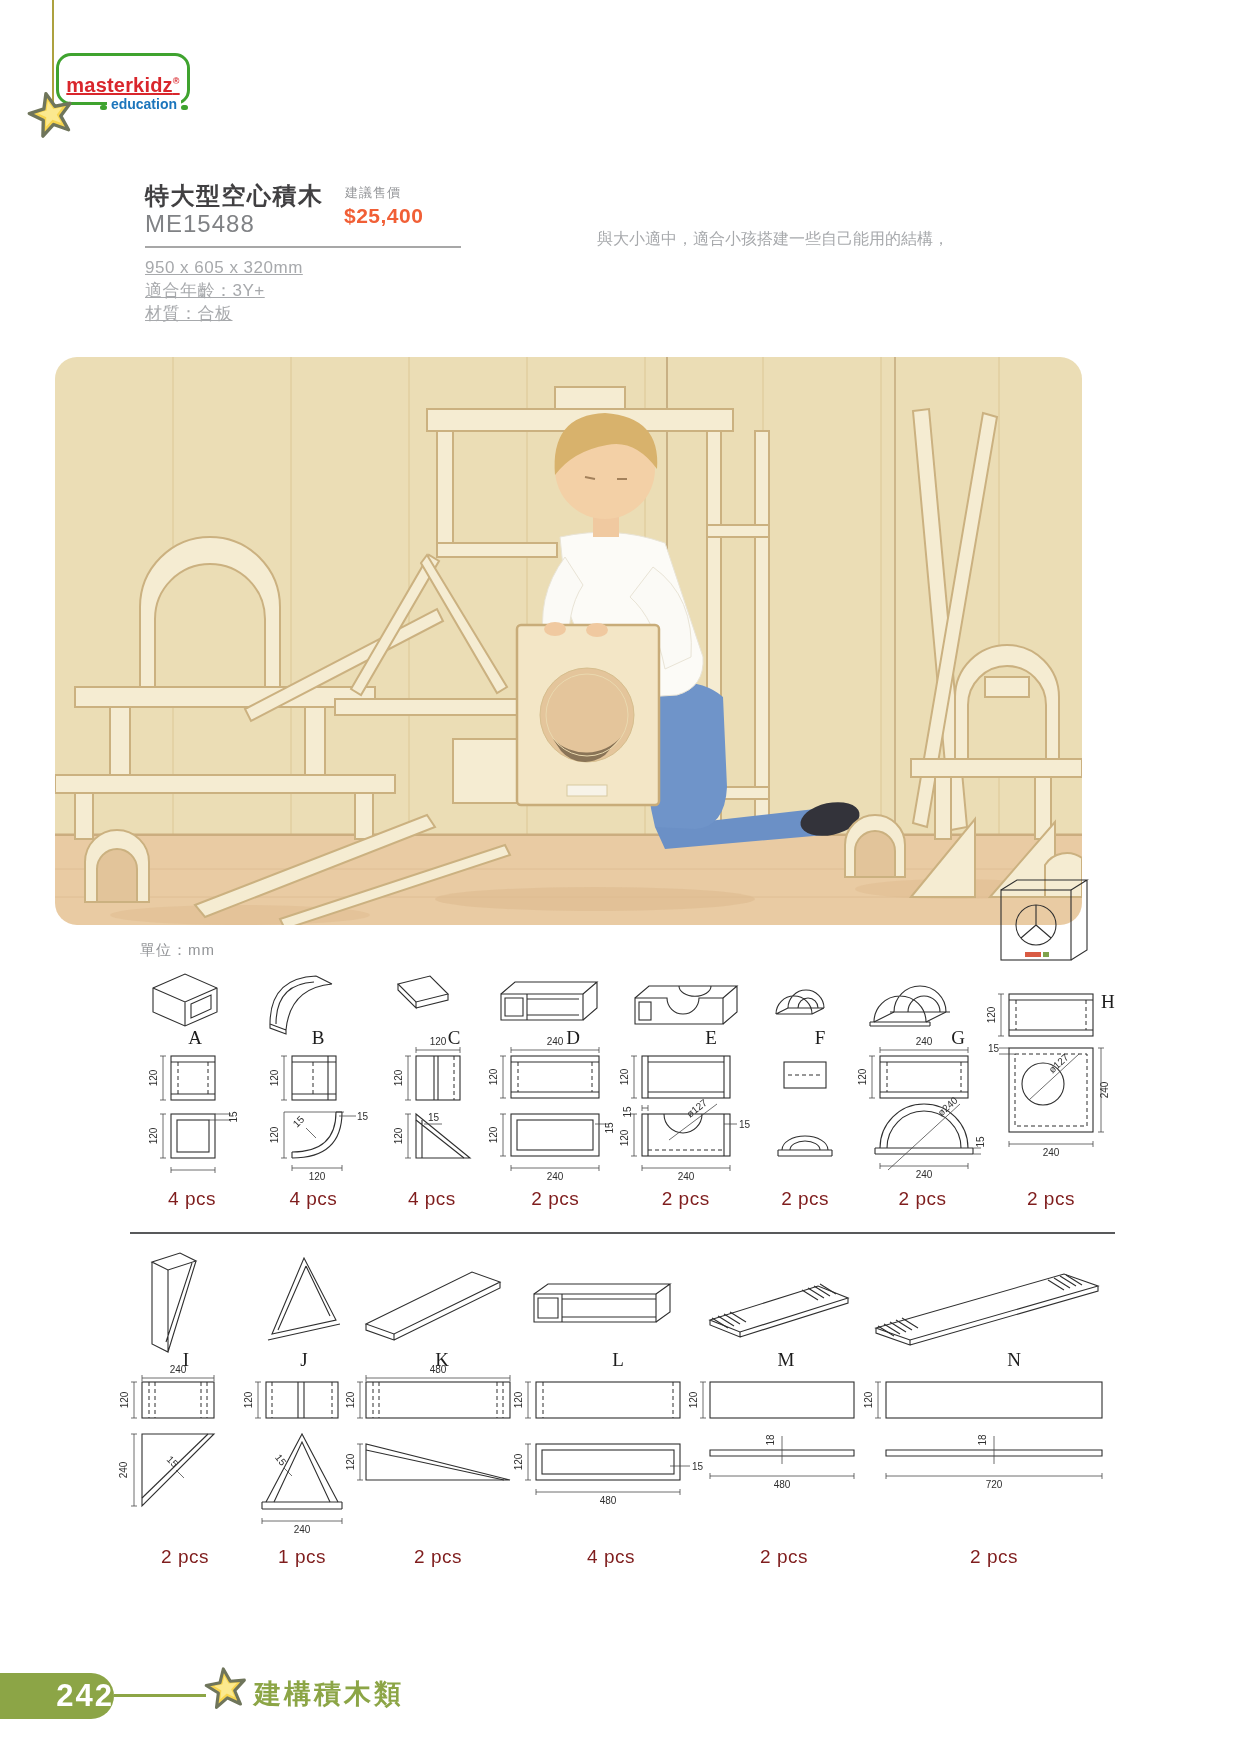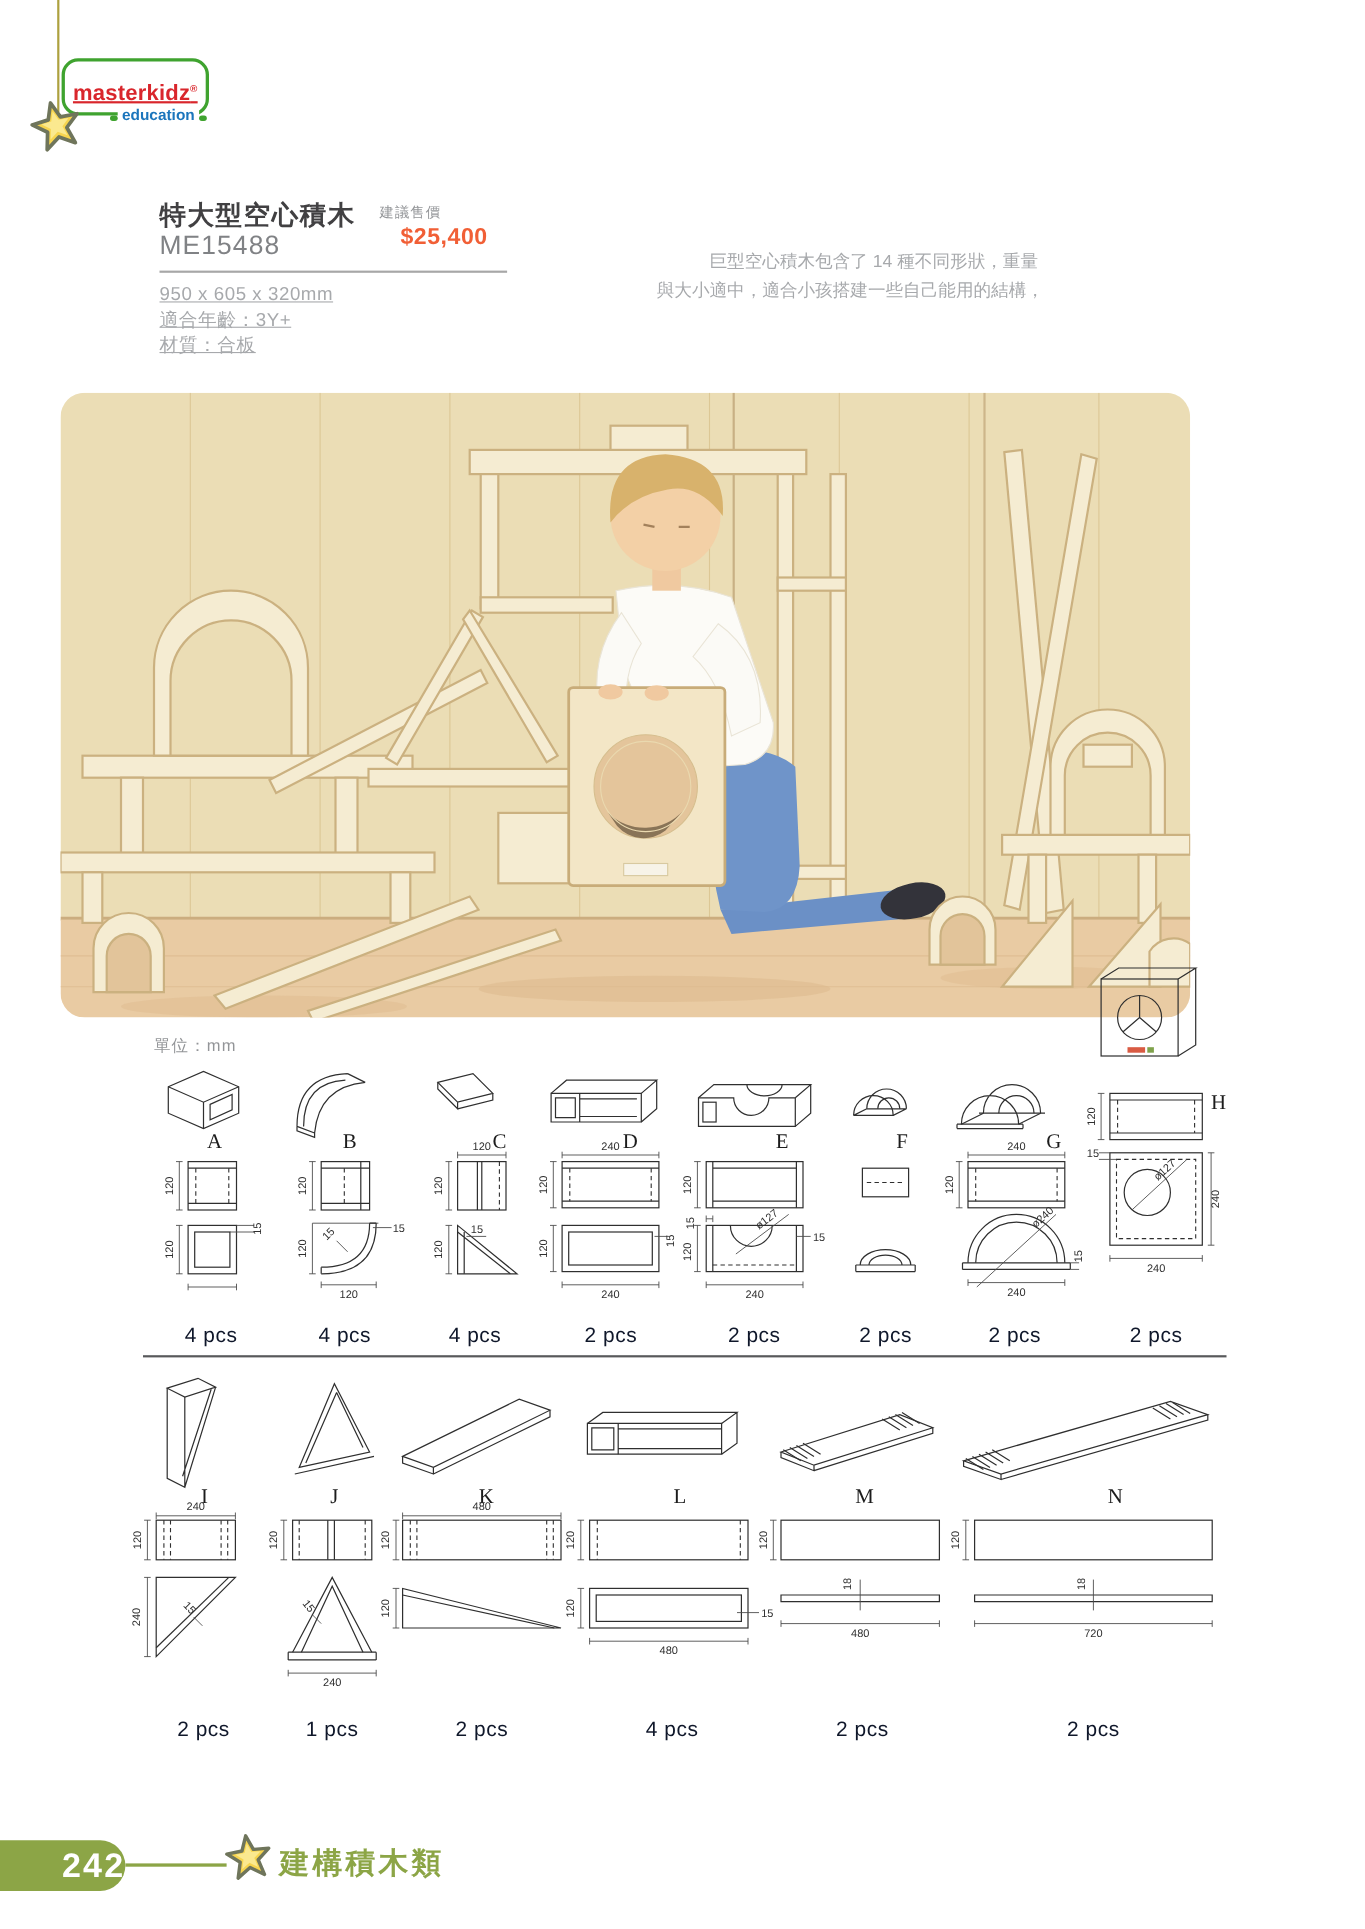--- a/index.html
+++ b/index.html
@@ -17,35 +17,35 @@
              font-weight:bold;font-size:14px;color:#1B75BC;text-align:right;}
   .logo .edu::before,.logo .edu::after{content:"";position:absolute;top:58%;width:7px;height:5px;
              background:#3FA32F;border-radius:3px;}
   .logo .edu::before{left:-7px;} .logo .edu::after{right:-7px;}
   .star-top{position:absolute;left:27px;top:90px;width:48px;height:48px;transform:rotate(-14deg);}
 
   
   .title{position:absolute;left:145px;top:180px;font-size:24px;font-weight:bold;color:#414042;letter-spacing:1.5px;}
   .code{position:absolute;left:145px;top:210px;font-size:24px;color:#808285;letter-spacing:1px;}
   .price-label{position:absolute;left:345px;top:184px;font-size:13px;color:#939598;letter-spacing:1px;}
-  .price{position:absolute;left:364px;top:204px;font-size:21px;font-weight:bold;color:#F15F36;letter-spacing:.5px;}
+  .price{position:absolute;left:344px;top:204px;font-size:21px;font-weight:bold;color:#F15F36;letter-spacing:.5px;}
   .head-rule{position:absolute;left:145px;top:246px;width:316px;height:1.5px;background:#A7A7A7;}
   .specs{position:absolute;left:145px;top:256px;font-size:17px;color:#A7A9AC;line-height:23px;letter-spacing:.5px;text-decoration:underline;}
   .desc{position:absolute;left:597px;top:226px;width:372px;font-size:16px;color:#A7A9AC;line-height:26px;}
   .desc .ind{text-indent:48px;}
 
   
   .photo{position:absolute;left:55px;top:357px;width:1027px;height:568px;border-radius:22px;overflow:hidden;}
 
   
   .unit{position:absolute;left:140px;top:941px;font-size:15px;color:#939598;letter-spacing:1px;}
   .row1{position:absolute;left:133px;top:964px;width:982px;display:flex;justify-content:space-between;}
   .row2{position:absolute;left:120px;top:1244px;width:1004px;display:flex;}
   .col{display:flex;flex-direction:column;align-items:center;position:relative;}
-  .pcs{font-size:19px;color:#0f172a;letter-spacing:.5px;margin-top:18px;white-space:nowrap;}
+  .pcs{font-size:19px;color:#7f1d1d;letter-spacing:.5px;margin-top:2px;white-space:nowrap;}
   .h-col svg{margin-top:-88px;}
   .divider{position:absolute;left:130px;top:1232px;width:985px;height:2px;background:#58595B;}
 
   .s{stroke:#2F2F2F;fill:none;stroke-width:1.1;}
   .sd{stroke:#2F2F2F;fill:none;stroke-width:1;stroke-dasharray:4 3;}
   .dm{stroke:#4A4A4A;fill:none;stroke-width:.8;}
   text.d{font-family:"Liberation Sans",sans-serif;font-size:10px;fill:#2F2F2F;}
   text.lt{font-family:"Liberation Serif",serif;font-size:19px;fill:#1C1C1C;}
 
   
@@ -75,21 +75,20 @@
 <div class="code">ME15488</div>
 <div class="price-label">建議售價</div>
 <div class="price">$25,400</div>
 <div class="head-rule"></div>
 <div class="specs">
   <div>950 x 605 x 320mm</div>
   <div>適合年齡：3Y+</div>
   <div>材質：合板</div>
 </div>
 <div class="desc">
-  <div class="ind">巨型空心積木包含了 14 種不同形狀，重量</div>
   <div>與大小適中，適合小孩搭建一些自己能用的結構，</div>
 </div>
 
 <div class="photo">
 <svg viewBox="0 0 1027 568" width="1027" height="568">
   <g>
     <rect x="0" y="0" width="1027" height="480" fill="#EBDDB5"></rect>
     <g stroke="#DCC795" stroke-width="1">
       <path d="M118,0 V478 M236,0 V478 M354,0 V478 M472,0 V478 M590,0 V478 M708,0 V478 M826,0 V478 M944,0 V478"></path>
     </g>

